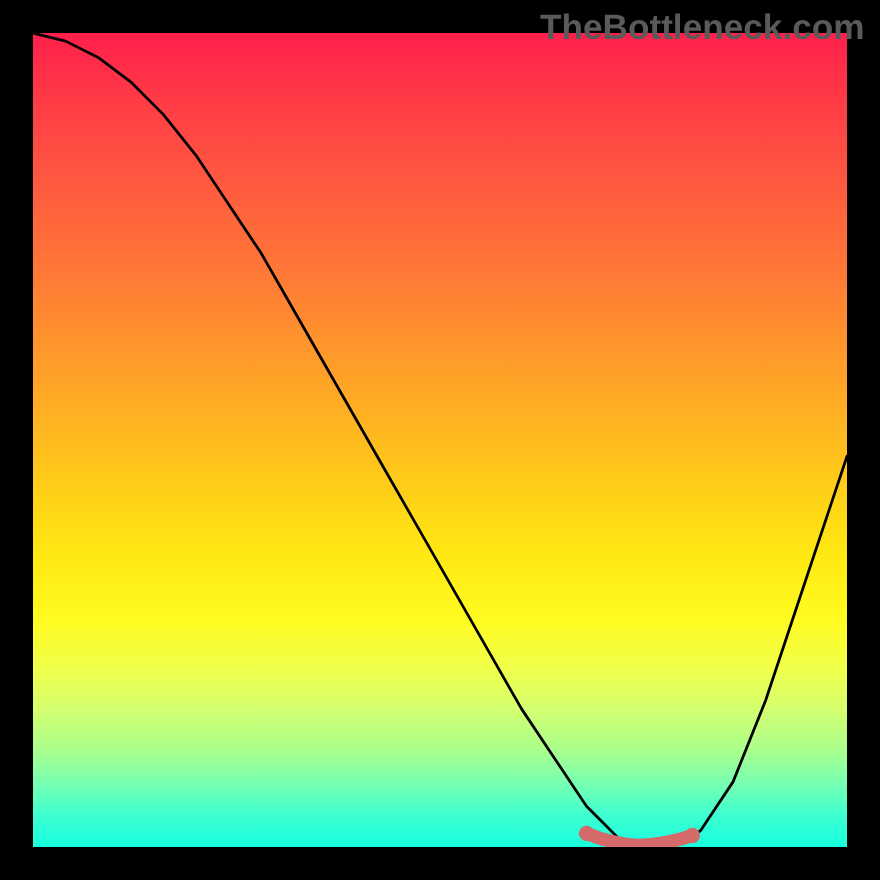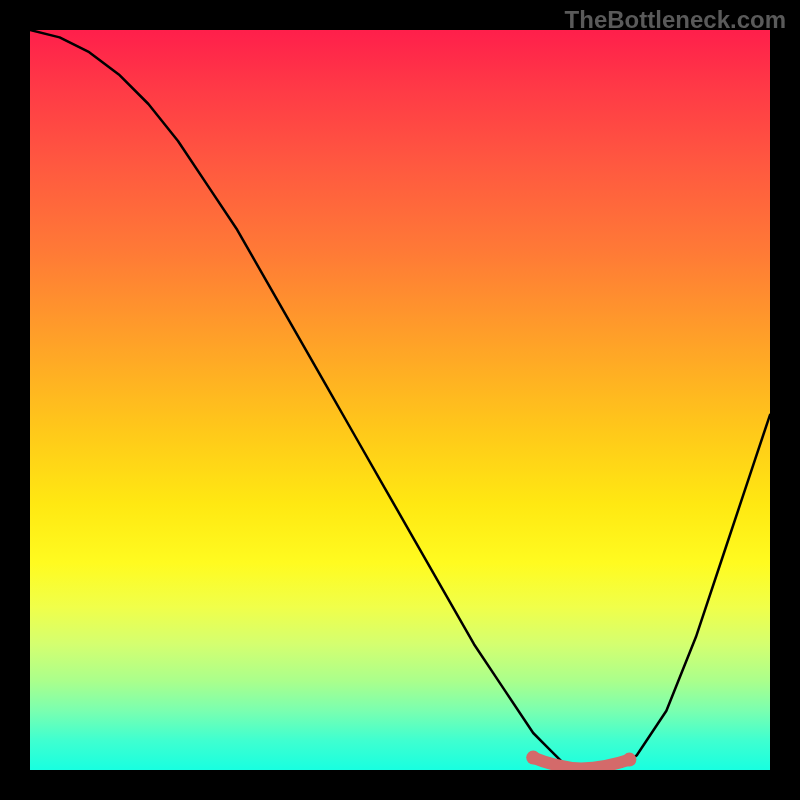--- a/index.html
+++ b/index.html
@@ -8,21 +8,21 @@
     height: 800px;
     background: #000;
     position: relative;
     font-family: Arial, sans-serif;
   }
   .watermark {
     position: absolute;
     top: 6px;
     right: 14px;
     color: #5a5a5a;
-    font-size: 24px;
+    font-size: 32px;
     font-weight: bold;
     z-index: 10;
   }
   .plot-area {
     position: absolute;
     left: 30px;
     top: 30px;
     width: 740px;
     height: 740px;
   }

